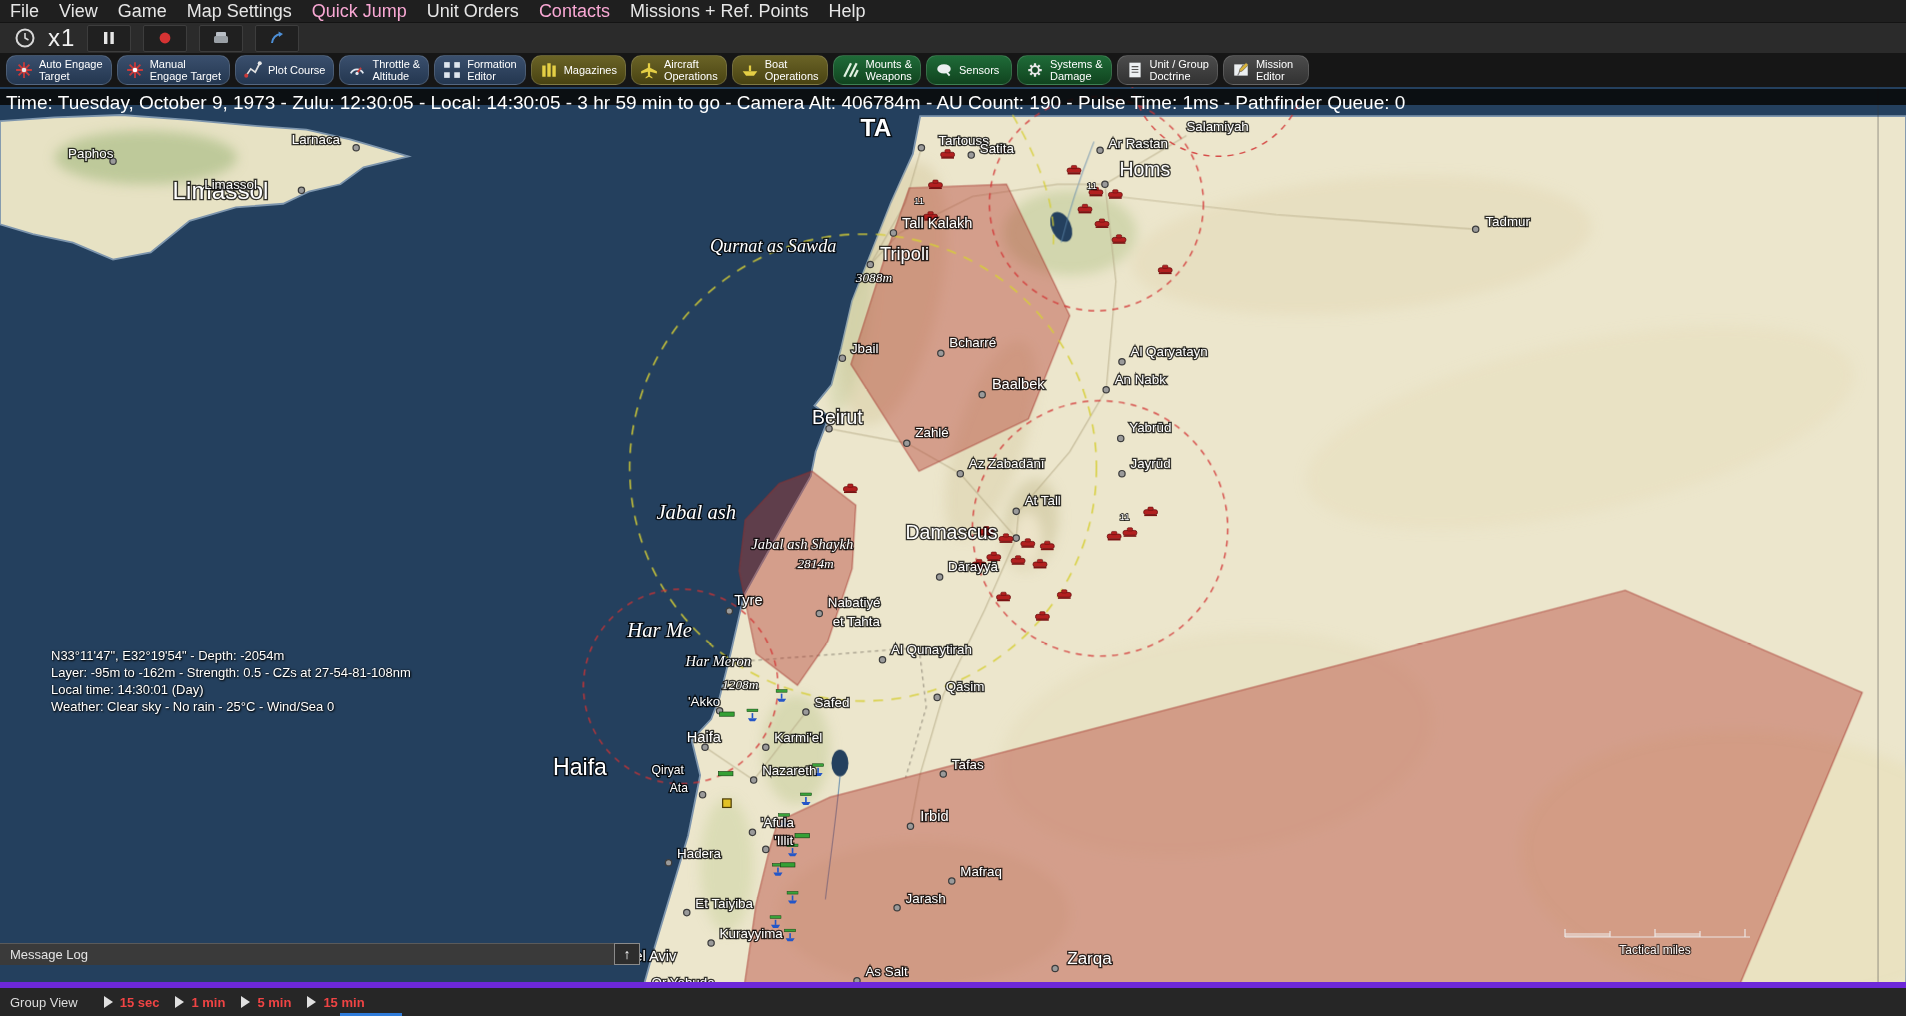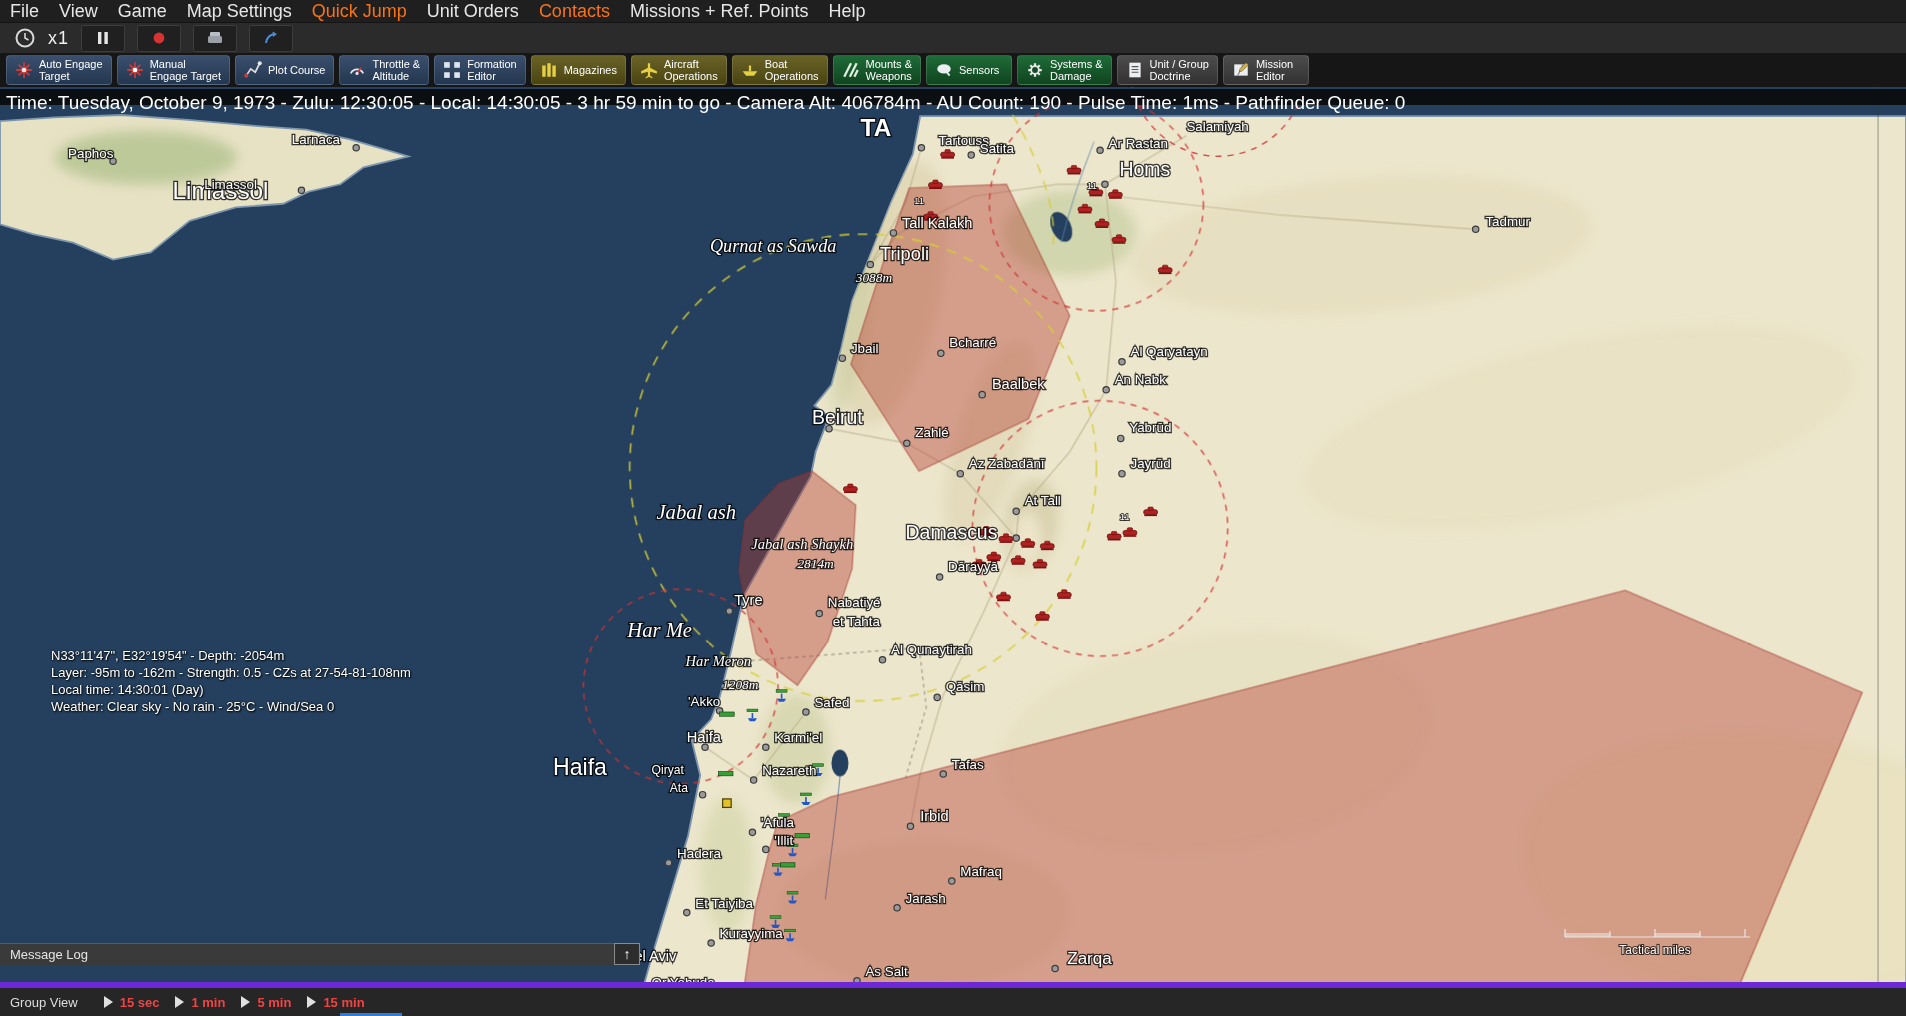--- a/index.html
+++ b/index.html
@@ -2,31 +2,31 @@
 <html><head>
 <meta charset="utf-8">
 <style>
   html,body{margin:0;padding:0;background:#000;}
   body{width:1906px;height:1016px;overflow:hidden;font-family:"Liberation Sans",sans-serif;}
   .app{width:1906px;height:1016px;display:flex;flex-direction:column;background:#111;}
 
   
   .menubar{flex:0 0 22px;height:22px;background:#1f1f1f;display:flex;align-items:center;color:#e6e6e6;font-size:18px;}
   .menu-item{padding:0 10px;height:100%;display:flex;align-items:center;cursor:default;white-space:nowrap;}
-  .menu-item.disabled{color:#f97316;}
+  .menu-item.disabled{color:#f9a8d4;}
 
   
   .toolbar1{flex:0 0 31px;height:31px;background:#2b2b2b;border-top:1px solid #141414;display:flex;align-items:center;gap:12px;padding-left:14px;box-sizing:border-box;}
   .t1btn{width:42px;height:25px;background:#202020;border:1px solid #3d3d3d;border-radius:2px;display:flex;align-items:center;justify-content:center;}
-  .speed{color:#f0f0f0;font-size:18px;letter-spacing:1px;}
+  .speed{color:#f0f0f0;font-size:24px;letter-spacing:1px;}
   .t1 svg{display:block;}
 
   
   .toolbar2{flex:0 0 34px;height:34px;background:#161616;display:flex;align-items:stretch;gap:5px;padding:2px 0 2px 6px;box-sizing:border-box;}
-  .tb-btn{display:flex;align-items:center;gap:6px;padding:0 8px;border-radius:4px;border:1px solid rgba(255,255,255,.14);color:#fff;font-size:11px;line-height:12px;min-width:86px;box-sizing:border-box;}
+  .tb-btn{display:flex;align-items:center;gap:6px;padding:0 8px;border-radius:10px;border:1px solid rgba(255,255,255,.14);color:#fff;font-size:11px;line-height:12px;min-width:86px;box-sizing:border-box;}
   .theme-navy{background:linear-gradient(#3a4f6d,#243750);}
   .theme-olive{background:linear-gradient(#6a6326,#494312);}
   .theme-green{background:linear-gradient(#1f6b38,#11441f);}
   .theme-gray{background:linear-gradient(#4c4c4c,#323232);}
   .tb-icon{width:18px;height:18px;flex:0 0 18px;}
   .tb-icon svg{width:18px;height:18px;display:block;}
   .tb-text{display:flex;flex-direction:column;white-space:nowrap;}
 
   
   .mapwrap{position:relative;flex:1 1 auto;overflow:hidden;background:#24405e;}

